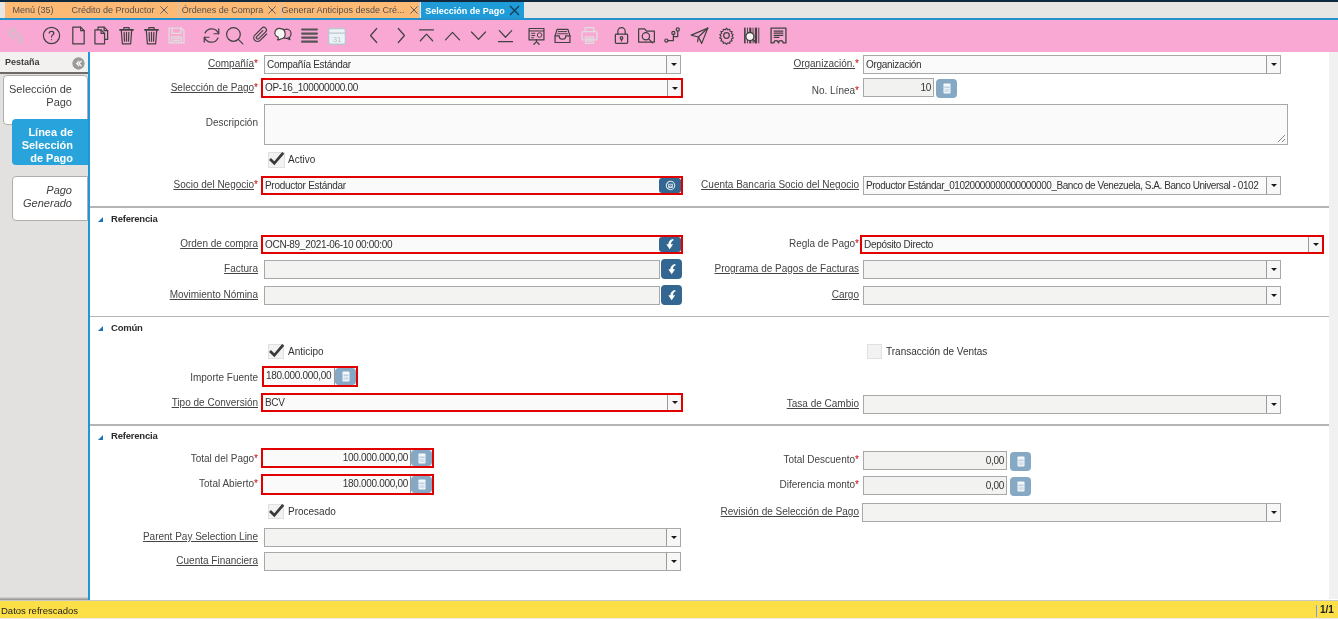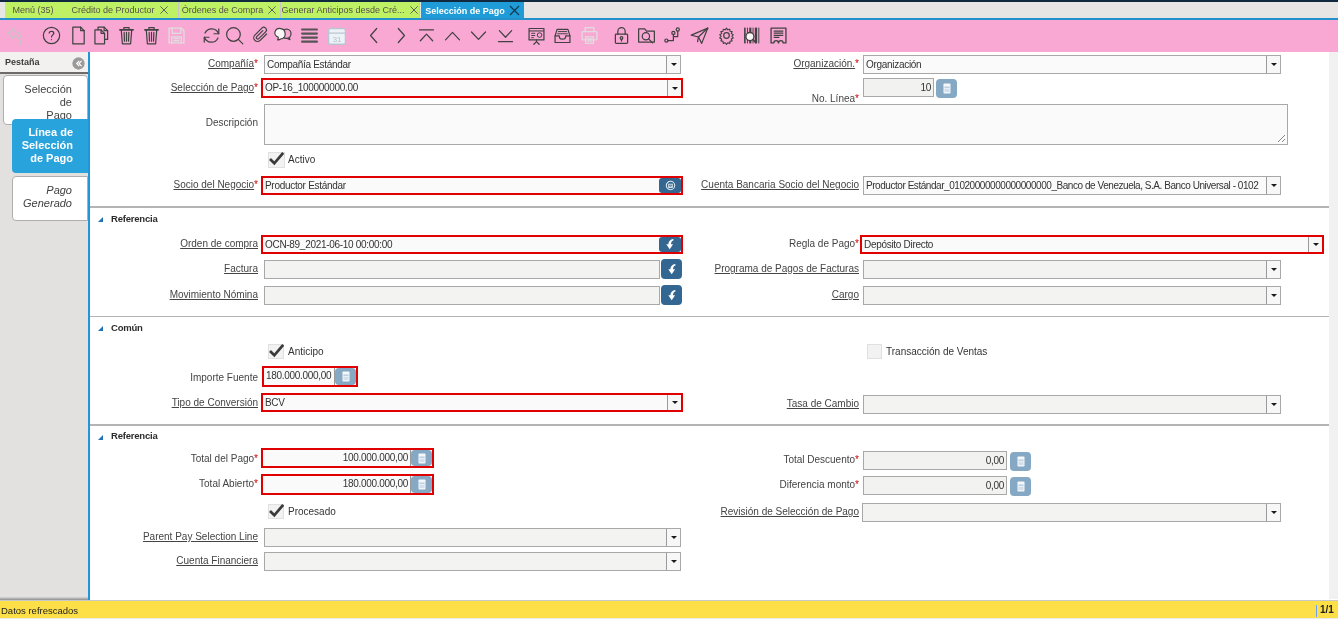--- a/index.html
+++ b/index.html
@@ -1,19 +1,19 @@
 <!DOCTYPE html>
 <html><head><meta charset="utf-8">
 <style>
 *{margin:0;padding:0;box-sizing:border-box}
 html,body{width:1338px;height:619px;overflow:hidden}
 #pg{position:relative;width:1338px;height:619px;background:#fff;font-family:"Liberation Sans",sans-serif;}
 .navy{position:absolute;left:0;top:0;width:1338px;height:2px;background:#10293f}
 .tabbar{position:absolute;left:0;top:2px;width:1338px;height:15.5px;background:#e7e6e4}
-.tb{position:absolute;top:0;height:15.5px;font-size:9px;color:#56504c;background:#bef264;border-right:1px solid #c9c7c5;display:flex;align-items:center;justify-content:center;white-space:nowrap}
+.tb{position:absolute;top:0;height:15.5px;font-size:9px;color:#56504c;background:#fdba74;border-right:1px solid #c9c7c5;display:flex;align-items:center;justify-content:center;white-space:nowrap}
 .tb svg{margin-left:4px}
 .tbsel{background:#1f9cd7;color:#fff;font-weight:bold;border-right:none;top:-0.5px;height:18px}
 .blueline{position:absolute;left:0;top:17.5px;width:1338px;height:2px;background:#2591cb}
 .toolbar{position:absolute;left:0;top:19.5px;width:1338px;height:32.5px;background:#f9a8d4}
 .ti{position:absolute;top:5.5px;width:21px;height:21px}
 .side{position:absolute;left:0;top:52px;width:88px;height:548px;background:#e2e1e0}
 .sidehead{position:absolute;left:0;top:52px;width:88px;height:22px;background:#f2f1f0;border-bottom:2px solid #6e6a68}
 .sidehead b{position:absolute;left:5px;top:5px;font-size:9px;color:#3b3b3b}
 .vline{position:absolute;left:88px;top:52px;width:2px;height:548px;background:#2196d8}
 .stab{position:absolute;background:#fff;border:1px solid #b0aeac;font-size:11px;color:#3f3f3f;text-align:right;line-height:13px}
@@ -198,43 +198,43 @@
         </svg></span>
     </div>
 <div class="side"></div>
 <div class="sidehead">
       <b>Pestaña</b>
       <svg style="position:absolute;left:72px;top:4.5px" width="13" height="13" viewBox="0 0 14 14">
         <circle cx="7" cy="7" r="6.6" fill="#9a9a9a"></circle>
         <path d="M7.8 4.2 L5 7 L7.8 9.8 M10.3 4.2 L7.5 7 L10.3 9.8" stroke="#fff" stroke-width="1.2" fill="none"></path>
       </svg>
     </div>
-<div class="stab" style="left:3px;top:75px;width:85px;height:50px;border-radius:4px;padding:7px 15px 0 16px">Selección de<br>Pago</div>
-<div class="stab stabsel" style="left:12px;top:119px;width:76px;height:54px;border-radius:4px 0 0 4px;padding:7px 15px 16px 0">Línea de<br>Selección<br>de Pago</div>
+<div class="stab" style="left:3px;top:75px;width:85px;height:50px;border-radius:4px;padding:7px 15px 0 1px">Selección de<br>Pago</div>
+<div class="stab stabsel" style="left:12px;top:119px;width:76px;height:46px;border-radius:4px 0 0 4px;padding:7px 15px 16px 0">Línea de<br>Selección<br>de Pago</div>
 <div class="stab" style="left:12px;top:176px;width:76px;height:45px;border-radius:4px 0 0 4px;padding:7px 15px 0 0;font-style:italic">Pago<br>Generado</div>
 <div class="vline"></div>
     <div style="position:absolute;left:0;top:597px;width:88px;height:3px;background:linear-gradient(#d8d8d8,#8e8e8e)"></div>
 <div class="content"></div>
 <div class="scrollstrip"></div>
 <div id="form">
       <div class="lbl L" style="top:55px"><u>Compañía</u><span class="ast">*</span></div>
       <div class="fld" style="left:264px;top:55px;width:417px">Compañía Estándar<span class="arr">
           <span class="tri"></span>
         </span></div>
       <div class="lbl R" style="top:55px"><u>Organización.</u><span class="ast">*</span></div>
       <div class="fld" style="left:863px;top:55px;width:418px">Organización<span class="arr">
           <span class="tri"></span>
         </span></div>
       <div class="lbl L" style="top:79px"><u>Selección de Pago</u><span class="ast">*</span></div>
       <div class="redf" style="left:261px;top:78px;width:422px;height:20px">
         <div class="ifld" style="position:relative">OP-16_100000000.00<span class="arr">
             <span class="tri"></span>
           </span></div>
       </div>
-      <div class="lbl R" style="top:90px">No. Línea<span class="ast">*</span></div>
+      <div class="lbl R" style="top:82px">No. Línea<span class="ast">*</span></div>
       <div class="fld dis rt" style="left:863px;top:78px;width:71px">10</div>
       <div class="cbtn" style="position:absolute;left:936px;top:79px;width:21px;height:19px">
         <svg width="8" height="11" viewBox="0 0 8 11">
           <rect x="0.5" y="0.5" width="7" height="10" rx="0.8" fill="#f4f8fb"></rect>
           <rect x="1.4" y="3.6" width="5.2" height="1.1" fill="#a8c0d4"></rect>
           <rect x="1.4" y="5.6" width="5.2" height="3.6" fill="#d3e0ec"></rect>
         </svg>
       </div>
       <div class="lbl L" style="top:114px">Descripción</div>
       <div class="fld" style="left:264px;top:104px;width:1024px;height:41px">

